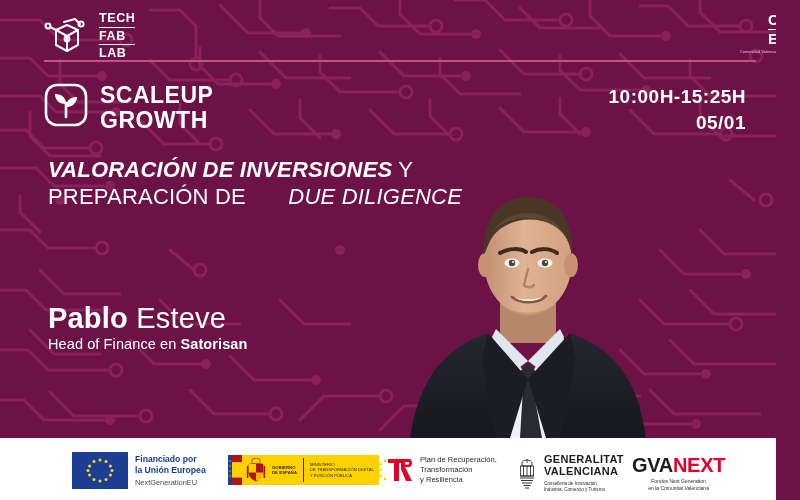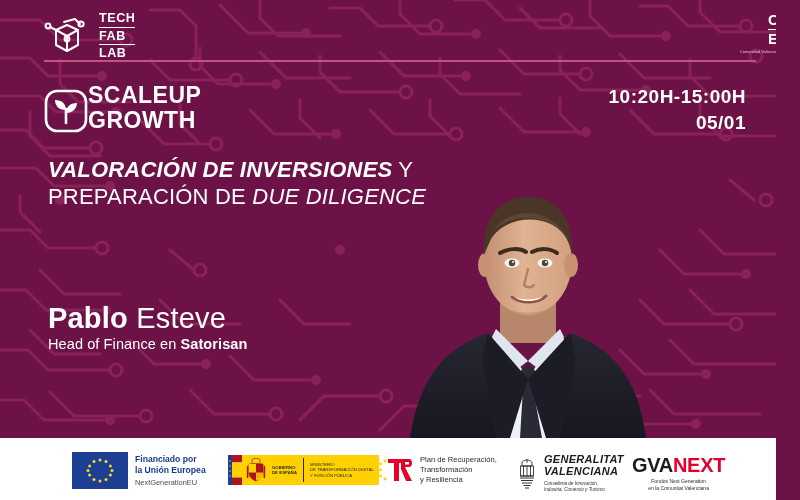--- a/index.html
+++ b/index.html
@@ -53,21 +53,21 @@
     color:#f0c8dc; font-size:3.6px; line-height:1.35; margin-top:3px;
     letter-spacing:.2px;
   }
 
   .divider {
     position:absolute; left:44px; top:60px; width:712px; height:2px;
     background:#c2527f;
   }
 
   
-  .sg-logo { position:absolute; left:44px; top:83px; display:flex; align-items:flex-end; gap:0; }
+  .sg-logo { position:absolute; left:44px; top:83px; display:flex; align-items:flex-start; gap:12px; }
   .sg-mark { width:44px; height:44px; }
   .sg-words {
     color:#ffffff; font-weight:bold; font-size:23px;
     line-height:1.08; letter-spacing:.5px;
   }
 
   
   .time-block {
     position:absolute; right:30px; top:84px;
     color:#ffffff; text-align:right;
@@ -76,21 +76,21 @@
   }
 
   
   .title {
     position:absolute; left:48px; top:157px; width:430px;
     color:#ffffff; font-size:22px; line-height:1.22;
     letter-spacing:.2px;
   }
   .title .b { font-weight:bold;font-style:italic; }
   .title .l { font-weight:normal; }
-  .title .i { font-weight:normal; font-style:italic; }
+  .title .i { font-weight:normal; font-style:italic;margin-left:36px; }
 
   
   .speaker { position:absolute; left:48px; top:268px; color:#ffffff; }
   .sp-name { font-size:29px; line-height:1.2; letter-spacing:.2px;margin-top:33px; }
   .sp-name .b { font-weight:bold; }
   .sp-name .l { font-weight:normal; }
   .sp-role { font-size:14.5px; letter-spacing:.1px; }
   .sp-role .b { font-weight:bold; }
 
   
@@ -115,21 +115,21 @@
   }
   .gob-shield { width:22px; height:24px; }
   .gob-t1 { color:#2b2b2b; font-size:4.2px; font-weight:bold; line-height:1.3; letter-spacing:.1px; }
   .gob-sep { width:1px; background:#2b2b2b; align-self:stretch; margin:3px 1px; }
   .gob-t2 { color:#2b2b2b; font-size:4.2px; line-height:1.3; }
 
   .prtr-logo { position:absolute; left:378px; top:455px; display:flex; align-items:center; gap:6px; }
   .prtr-mark { width:36px; height:30px; }
   .prtr-txt { color:#2b2b2b; font-size:7.6px; line-height:1.34; }
 
-  .gva-logo { position:absolute; left:516px; top:453px; display:flex; align-items:center; gap:6px;font-style:italic; }
+  .gva-logo { position:absolute; left:516px; top:453px; display:flex; align-items:center; gap:6px; }
   .gva-mark { width:22px; height:32px; }
   .gva-txt { color:#1d1d1b; }
   .gva-t1 { font-size:11px; font-weight:bold; line-height:1.12; letter-spacing:.3px; }
   .gva-sub { font-size:4.6px; line-height:1.35; margin-top:3px; color:#2b2b2b; }
 
   .next-logo { position:absolute; left:632px; top:455px; }
   .next-word { font-size:20px; font-weight:bold; line-height:1; letter-spacing:-.3px; }
   .next-word .blk { color:#1d1d1b; }
   .next-word .red { color:#e4002b; }
   .next-sub { font-size:5px; color:#2b2b2b; line-height:1.38; margin-top:3px; text-align:center; }
@@ -293,21 +293,21 @@
       <path d="M22 21 C14 21 11 16 11 11 C18 11 22 15 22 21 Z" fill="#ffffff"></path>
       <path d="M22 24 C29 24 33 19 33 14 C26 14 22 18 22 24 Z" fill="#ffffff"></path>
     </svg>
     <div class="sg-words">
       <div>SCALEUP</div>
       <div>GROWTH</div>
     </div>
   </div>
 
   <div class="time-block">
-    <div>10:20H-15:00H</div>
+    <div>10:00H-15:25H</div>
     <div>05/01</div>
   </div>
 
   <div class="title">
     <div>
       <span class="b">VALORACIÓN DE INVERSIONES</span><span class="l"> Y</span>
     </div>
     <div>
       <span class="l">PREPARACIÓN DE </span><span class="i">DUE DILIGENCE</span>
     </div>

